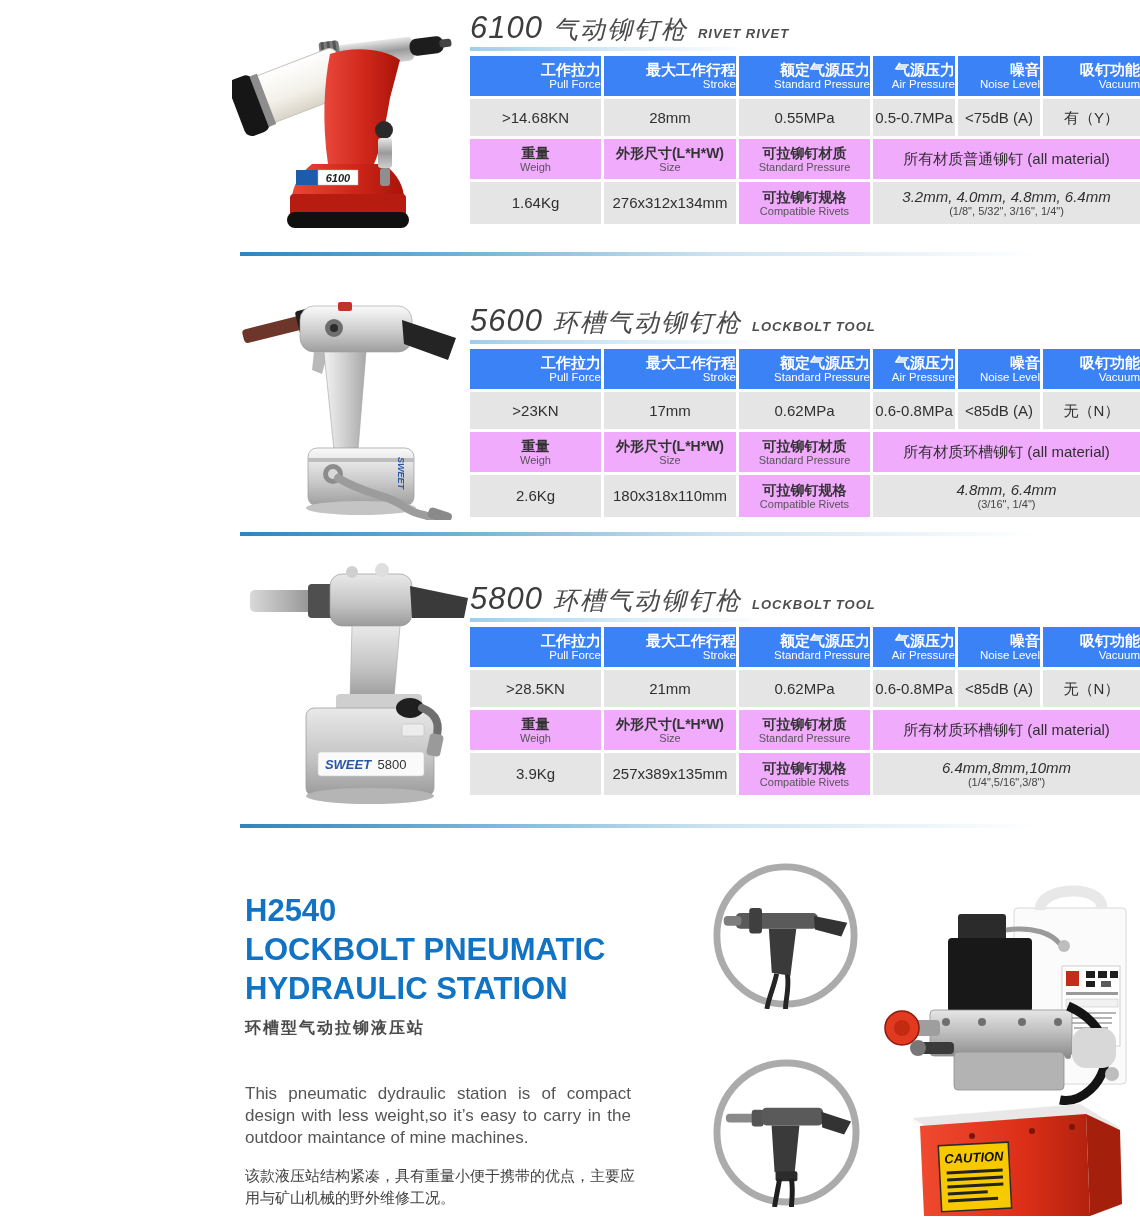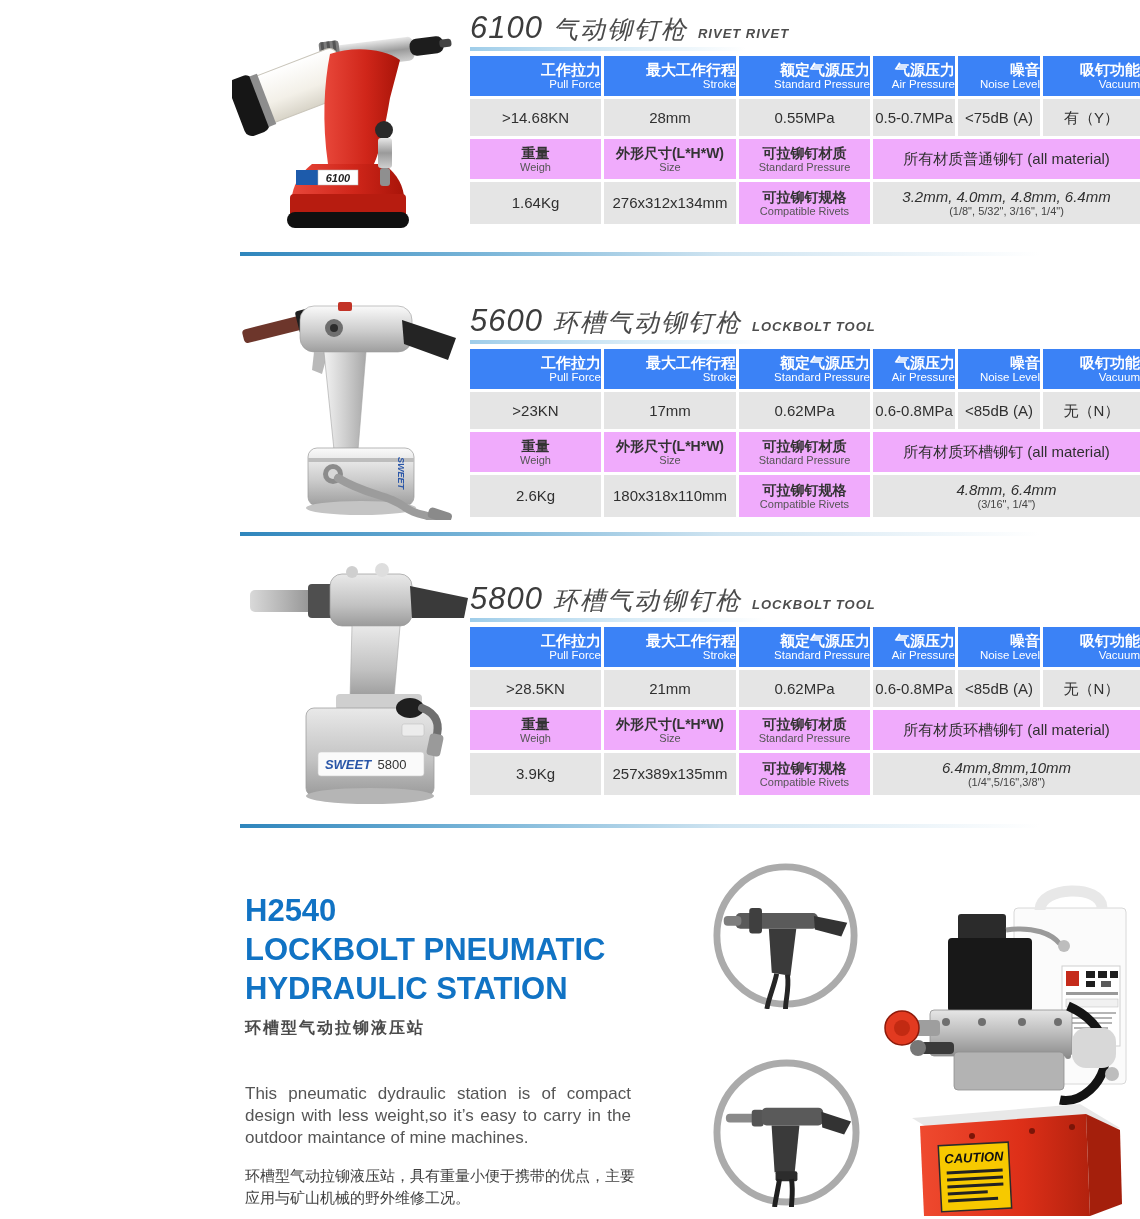--- a/index.html
+++ b/index.html
@@ -389,21 +389,21 @@
   </div>
 
   <div class="abs sep" style="left:240px;top:824px;width:800px;"></div>
 
   <div class="abs" style="left:245px;top:872px;width:410px;margin-top:19px;">
     <div class="h-head">H2540</div>
     <div class="h-head">LOCKBOLT PNEUMATIC</div>
     <div class="h-head">HYDRAULIC STATION</div>
     <div class="h-sub">环槽型气动拉铆液压站</div>
     <div class="h-desc">This pneumatic dydraulic station is of compact design with less weight,so it’s easy to carry in the outdoor maintance of mine machines.</div>
-    <div class="h-desc-zh">环槽型气动拉铆液压站，具有重量小便于携带的优点，主要应用与矿山机械的野外维修工况。</div>
+    <div class="h-desc-zh">该款液压站结构紧凑，具有重量小便于携带的优点，主要应用与矿山机械的野外维修工况。</div>
   </div>
 
   <div class="abs inset-circle" style="left:712px;top:862px;">
     <svg width="147" height="147" viewBox="0 0 150 150">
       <circle cx="75" cy="75" r="70" fill="#ffffff" stroke="#ababab" stroke-width="7"></circle>
       <g fill="#4c4c4c">
         <rect x="24" y="52" width="84" height="16" rx="5" fill="#5a5a5a"></rect>
         <rect x="12" y="55" width="18" height="10" rx="4" fill="#7e7e7e"></rect>
         <rect x="38" y="47" width="13" height="26" rx="3" fill="#3f3f3f"></rect>
         <polygon points="104,55 138,62 132,76 105,69" fill="#333"></polygon>

